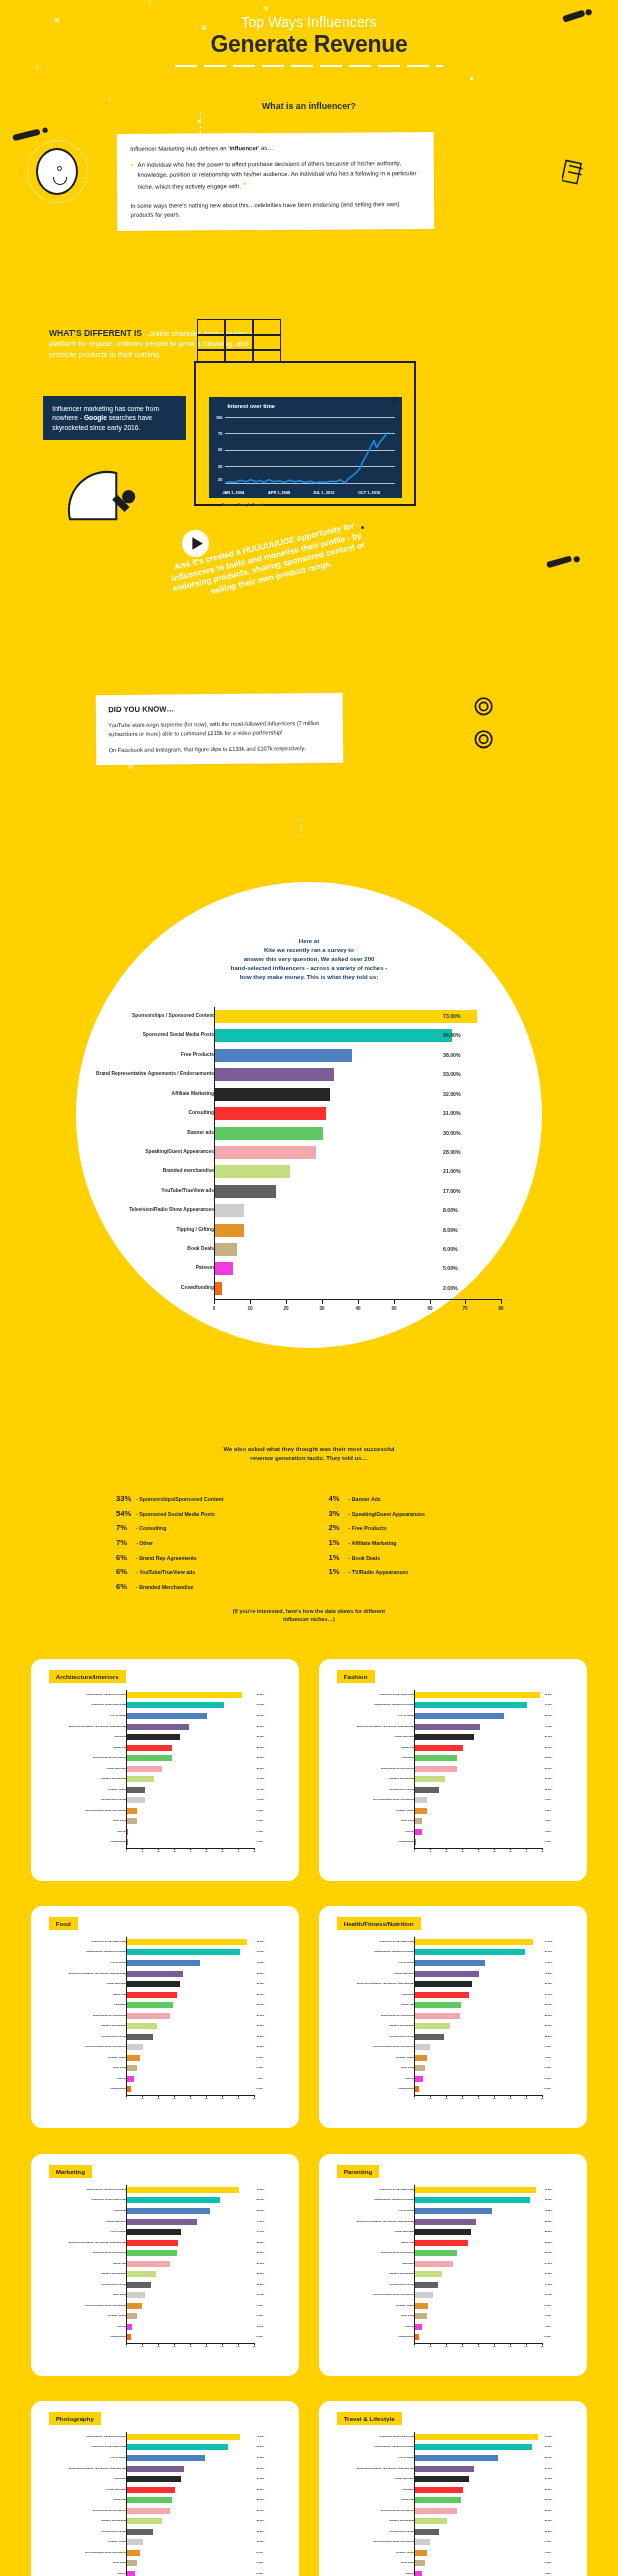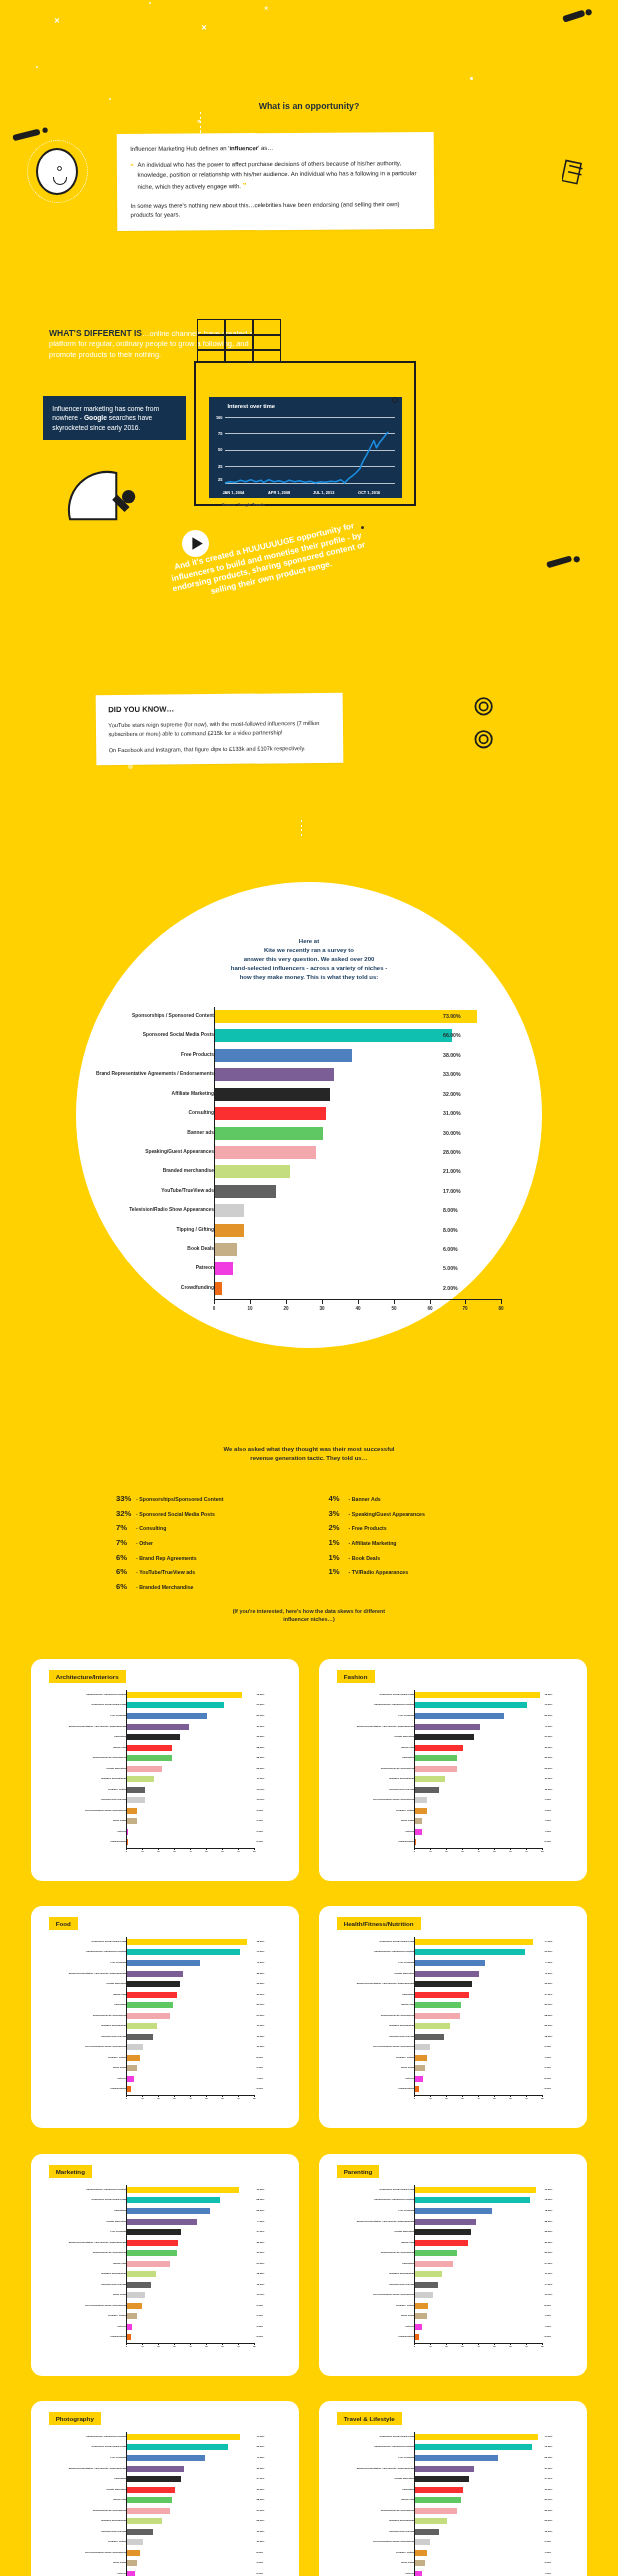--- a/index.html
+++ b/index.html
@@ -131,20 +131,25 @@
   .m-axh { position:absolute; left:81px; width:128px; height:0.5px; background:#1d1d1d; }
   .m-tick { position:absolute; width:0.5px; height:2.1px; background:#1d1d1d; }
   .m-tlab { position:absolute; font-size:2.2px; font-weight:700; color:#2b2b2b;
     transform:translateX(-50%); }
 </style>
 </head>
 <body>
 
 <div class="page">
 
+  <div class="hdr">
+    <div class="hdr-sub">Top Ways Influencers</div>
+    <div class="hdr-main">Generate Revenue</div>
+    <div class="hdr-rule"></div>
+  </div>
 
   <div class="xmark" style="left:54px; top:16.5px; font-size:7.2px;">✕</div>
   <div class="xmark" style="left:201px; top:24px; font-size:7.2px;">✕</div>
   <div class="xmark" style="left:264px; top:6.2px; font-size:5.2px;">✕</div>
   <div class="dot" style="left:149px; top:1.5px; width:2.1px; height:2.1px;"></div>
   <div class="dot" style="left:36px; top:66px; width:2.1px; height:2.1px;"></div>
   <div class="dot" style="left:109px; top:98px; width:2.1px; height:2.1px;"></div>
   <div class="dot" style="left:470px; top:77px; width:2.6px; height:2.6px;"></div>
 
   <svg width="46" height="31" style="position:absolute; left:559px; top:5.2px;" viewBox="0 0 90 60">
@@ -153,21 +158,21 @@
     <circle cx="58" cy="14" r="6"></circle>
       </g>
   </svg>
   <svg width="62" height="36" style="position:absolute; left:10.3px; top:124px;" viewBox="0 0 120 70">
     <g fill="#1d1d1d">
         <rect x="4" y="22" width="54" height="12" rx="6" transform="rotate(-14 4 22)"></rect>
     <circle cx="68" cy="12" r="5"></circle>
       </g>
   </svg>
 
-  <div class="q1-title">What is an opportunity?</div>
+  <div class="q1-title">What is an influencer?</div>
   <div class="dotline" style="left:200px; top:112px; height:21.6px;"></div>
   <div class="xmark" style="left:197px; top:120px; font-size:4.6px;">✕</div>
 
   <div class="avatar-wrap">
     <div class="avatar-dots"></div>
     <div class="avatar-face">
       <div class="avatar-eye"></div>
       <div class="avatar-mouth"></div>
     </div>
   </div>
@@ -380,21 +385,21 @@
     <span>We also asked what they thought was their most successful</span><br>
     <span>revenue generation tactic. They told us…</span>
   </div>
   <div class="ms-cols">
     <div class="ms-col" id="ms-left">
         <div class="ms-item">
           <span class="ms-pct">33%</span>
           <span class="ms-txt">- Sponsorships/Sponsored Content</span>
         </div>
         <div class="ms-item">
-          <span class="ms-pct">32%</span>
+          <span class="ms-pct">54%</span>
           <span class="ms-txt">- Sponsored Social Media Posts</span>
         </div>
         <div class="ms-item">
           <span class="ms-pct">7%</span>
           <span class="ms-txt">- Consulting</span>
         </div>
         <div class="ms-item">
           <span class="ms-pct">7%</span>
           <span class="ms-txt">- Other</span>
         </div>

